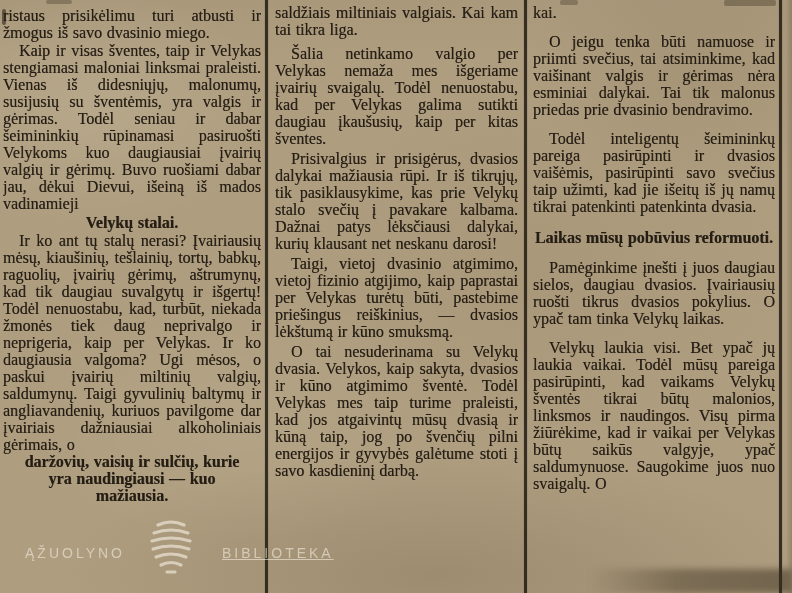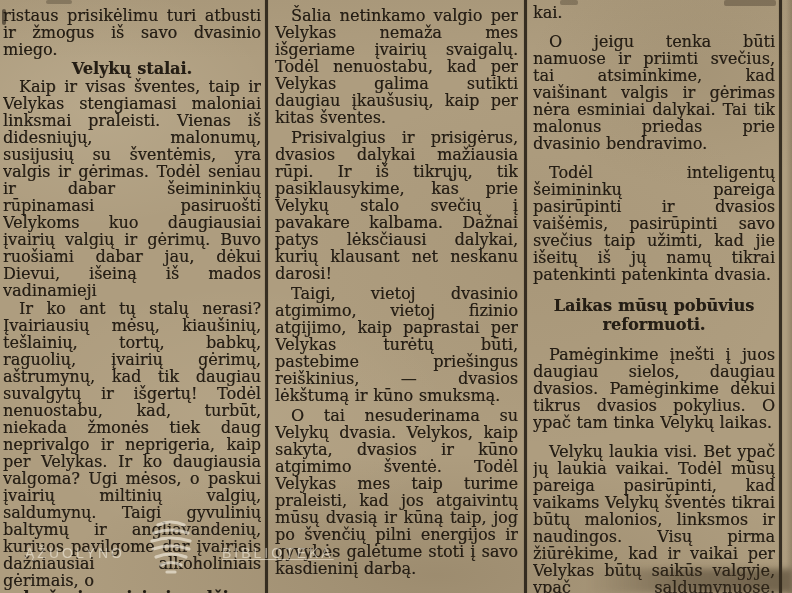--- a/index.html
+++ b/index.html
@@ -23,21 +23,21 @@
     position:absolute;top:0;overflow:hidden;height:593px;
     color:#241d14;
     font-size:16px;line-height:17px;
     text-align:justify;
     text-shadow:0.35px 0.35px 0 rgba(38,30,20,0.55);
     word-spacing:0.04em;
   }
   #col1{left:3px;width:258px;padding-top:7px;}
   #col2{left:275px;width:243px;padding-top:4px;}
   #col3{left:533px;width:242px;padding-top:4px;}
-  .block{margin:0;}
+  .block{margin:0;font-family:Liberation Serif, serif;}
   .continuation{text-indent:0;}
   .paragraph{text-indent:16px;}
   #col1 .paragraph{margin-top:1px;}
   #col2 .continuation{margin-bottom:7px;}
   #col2 .paragraph{margin-top:3px;}
   #col3 .paragraph{margin-top:12px;}
   .heading{
     font-weight:bold;text-align:center;text-indent:0;
   }
   #col1 .heading{margin:2px 0 1px 0;}
@@ -78,39 +78,40 @@
     background:linear-gradient(90deg, rgba(70,58,40,0), rgba(70,58,40,0.25));
   }
 </style>
 </head>
 <body>
 
 <div class="paper"></div>
 
 <div class="column" id="col1">
     <div class="block continuation">ristaus prisikėlimu turi atbusti ir žmogus iš savo dvasinio miego.</div>
+    <div class="block paragraph">Kaip ir visas šventes, taip ir Velykas stengiamasi maloniai linksmai praleisti. Vienas iš didesniųjų, malonumų, susijusių su šventėmis, yra valgis ir gėrimas. Todėl seniau ir dabar šeimininkių rūpinamasi pasiruošti Velykoms kuo daugiausiai įvairių valgių ir gėrimų. Buvo ruošiami dabar jau, dėkui Dievui, išeiną iš mados vadinamieji</div>
     <div class="block heading">Velykų stalai.</div>
-    <div class="block paragraph">Kaip ir visas šventes, taip ir Velykas stengiamasi maloniai linksmai praleisti. Vienas iš didesniųjų, malonumų, susijusių su šventėmis, yra valgis ir gėrimas. Todėl seniau ir dabar šeimininkių rūpinamasi pasiruošti Velykoms kuo daugiausiai įvairių valgių ir gėrimų. Buvo ruošiami dabar jau, dėkui Dievui, išeiną iš mados vadinamieji</div>
     <div class="block paragraph">Ir ko ant tų stalų nerasi? Įvairiausių mėsų, kiaušinių, tešlainių, tortų, babkų, raguolių, įvairių gėrimų, aštrumynų, kad tik daugiau suvalgytų ir išgertų! Todėl nenuostabu, kad, turbūt, niekada žmonės tiek daug neprivalgo ir neprigeria, kaip per Velykas. Ir ko daugiausia valgoma? Ugi mėsos, o paskui įvairių miltinių valgių, saldumynų. Taigi gyvulinių baltymų ir angliavandenių, kuriuos pavilgome dar įvairiais dažniausiai alkoholiniais gėrimais, o</div>
     <div class="block boldblock">daržovių, vaisių ir sulčių, kurie yra naudingiausi — kuo mažiausia.</div>
   </div>
 <div class="vrule" id="rule1"></div>
 <div class="column" id="col2">
+    <div class="block continuation">saldžiais miltiniais valgiais. Kai kam tai tikra liga.</div>
     <div class="block paragraph">Šalia netinkamo valgio per Velykas nemaža mes išgeriame įvairių svaigalų. Todėl nenuostabu, kad per Velykas galima sutikti daugiau įkaušusių, kaip per kitas šventes.</div>
     <div class="block paragraph">Prisivalgius ir prisigėrus, dvasios dalykai mažiausia rūpi. Ir iš tikrųjų, tik pasiklausykime, kas prie Velykų stalo svečių į pavakare kalbama. Dažnai patys lėksčiausi dalykai, kurių klausant net neskanu darosi!</div>
     <div class="block paragraph">Taigi, vietoj dvasinio atgimimo, vietoj fizinio atgijimo, kaip paprastai per Velykas turėtų būti, pastebime priešingus reiškinius, — dvasios lėkštumą ir kūno smuksmą.</div>
     <div class="block paragraph">O tai nesuderinama su Velykų dvasia. Velykos, kaip sakyta, dvasios ir kūno atgimimo šventė. Todėl Velykas mes taip turime praleisti, kad jos atgaivintų mūsų dvasią ir kūną taip, jog po švenčių pilni energijos ir gyvybės galėtume stoti į savo kasdieninį darbą.</div>
   </div>
 <div class="vrule" id="rule2"></div>
 <div class="column" id="col3">
     <div class="block continuation">kai.</div>
     <div class="block paragraph">O jeigu tenka būti namuose ir priimti svečius, tai atsiminkime, kad vaišinant valgis ir gėrimas nėra esminiai dalykai. Tai tik malonus priedas prie dvasinio bendravimo.</div>
     <div class="block paragraph">Todėl inteligentų šeimininkų pareiga pasirūpinti ir dvasios vaišėmis, pasirūpinti savo svečius taip užimti, kad jie išeitų iš jų namų tikrai patenkinti patenkinta dvasia.</div>
     <div class="block heading">Laikas mūsų pobūvius reformuoti.</div>
-    <div class="block paragraph">Pamėginkime įnešti į juos daugiau sielos, daugiau dvasios. Pamėginkime dėkui tikrus dvasios pokylius. O ypač tam tinka Velykų laikas.</div>
+    <div class="block paragraph">Pamėginkime įnešti į juos daugiau sielos, daugiau dvasios. Įvairiausių ruošti tikrus dvasios pokylius. O ypač tam tinka Velykų laikas.</div>
     <div class="block paragraph">Velykų laukia visi. Bet ypač jų laukia vaikai. Todėl mūsų pareiga pasirūpinti, kad vaikams Velykų šventės tikrai būtų malonios, linksmos ir naudingos. Visų pirma žiūrėkime, kad ir vaikai per Velykas būtų saikūs valgyje, ypač saldumynuose. Saugokime juos nuo svaigalų. O</div>
   </div>
 <div class="vrule" id="rule3"></div>
 
 <div class="smudge" style="left:2px;top:9px;width:4px;height:16px;"></div>
 <div class="smudge" style="left:46px;top:0;width:26px;height:4px;opacity:0.5;"></div>
 <div class="smudge" style="left:560px;top:0;width:18px;height:5px;opacity:0.5;"></div>
 <div class="smudge" style="left:724px;top:0;width:52px;height:6px;opacity:0.55;"></div>
 <div class="shadow-patch"></div>
 <div class="edge-dark"></div>

